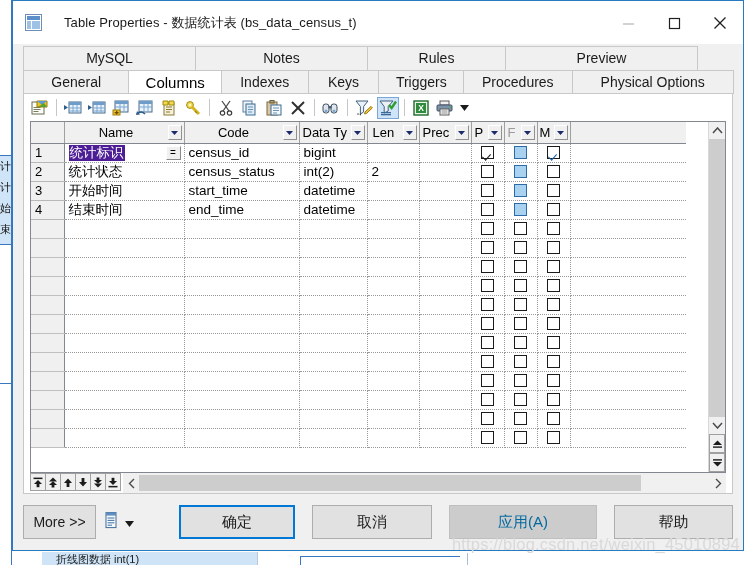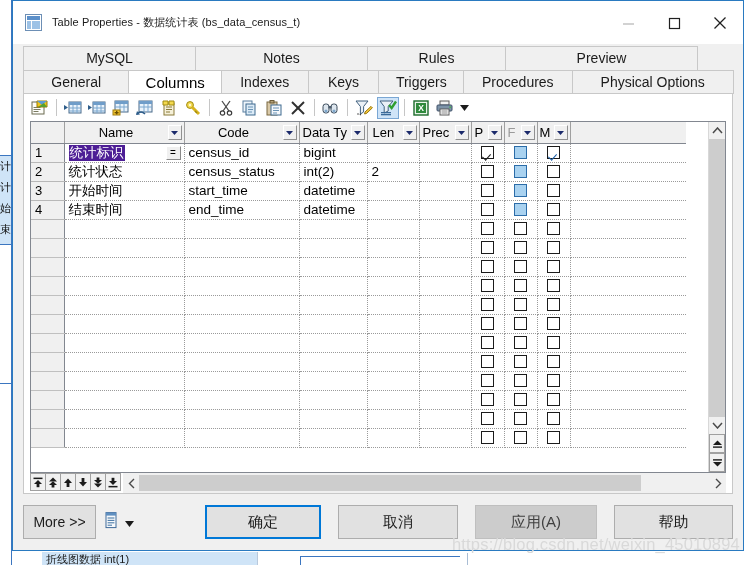--- a/index.html
+++ b/index.html
@@ -27,21 +27,21 @@
   #bg-left-divider {
     position:absolute; left:0; top:383px; width:11px; height:1px; background:#3b76c0;
   }
   #bg-window-bottom {
     position: absolute; left: 12px; top: 550px; width: 732px; height: 15px;
     background: #ffffff; border-top: 1px solid #9ab8d8; overflow: hidden;
   }
   #bg-bottom-row {
     position: absolute; left: 30px; top: 1px; width: 215px; height: 14px;
     background: #cfe4f7; color: #1b1b1b; font-size: 11px; line-height: 14px;
-    padding-left: 4px; overflow: hidden; white-space: nowrap;
+    padding-left: 14px; overflow: hidden; white-space: nowrap;
   }
   #bg-bottom-cellline {
     position:absolute; left:245px; top:1px; width:1px; height:14px; background:#b9c9dc;
   }
   #bg-bottom-box {
     position:absolute; left:288px; top:5px; width:160px; height:10px;
     border-top:1px solid #3b76c0; border-left:1px solid #3b76c0;
   }
   #bg-bottom-vline { position:absolute; left:455px; top:2px; width:1px; height:13px; background:#a9bdd4; }
 
@@ -68,21 +68,21 @@
     content: ""; position: absolute; left: 1px; top: 1px; right: 1px; height: 4px;
     background: #5b8fc9;
   }
   #app-icon::after {
     content:""; position:absolute; left:1px; top:6px; right:1px; bottom:1px;
     background:
       linear-gradient(to right, #9dc2e6 33%, transparent 33%, transparent 36%, #9dc2e6 36%, #9dc2e6 66%, transparent 66%, transparent 69%, #9dc2e6 69%),
       #ffffff;
   }
   #title-text {
-    margin-left: 10px; font-size: 11px; color: #1a1a1a;
+    margin-left: 22px; font-size: 13px; color: #1a1a1a;
     white-space: nowrap; letter-spacing: .1px;
   }
   #win-controls { position: absolute; right: 0; top: 0; height: 44px; display: flex; }
   .win-btn {
     width: 46px; height: 44px; display: flex; align-items: center; justify-content: center;
     font-size: 15px; color: #202020; cursor: default;
   }
   .win-btn.min { color: #b4b4b4; }
   .win-btn svg { display: block; }
 
@@ -247,21 +247,21 @@
     justify-content: center; cursor: default; white-space: nowrap;
   }
   #more-btn { width: 73px; }
   #print-drop { display: flex; align-items: center; margin-left: 8px; cursor: default; }
   #footer-spacer { flex: 1 1 auto; }
   #ok-btn {
     width: 116px; border: 2px solid #0078d7; background: #e1e1e1; margin-right: 17px;
     font-size: 15px;
   }
   #cancel-btn { width: 120px; margin-right: 17px; font-size: 15px; }
-  #apply-btn { width: 122px; margin-right: 17px; color: #404040; background: #cccccc; border-color: #bfbfbf; font-size: 15px; }
+  #apply-btn { width: 148px; margin-right: 17px; color: #0369a1; background: #cccccc; border-color: #bfbfbf; font-size: 15px; }
   #help-btn { width: 119px; font-size: 15px; }
 
   #watermark {
     position: absolute; right: 3px; bottom: -4px;
     font-size: 16.5px; color: #d9d9d9; white-space: nowrap;
     letter-spacing: .2px; pointer-events: none;
   }
 </style>
 </head>
 <body>

